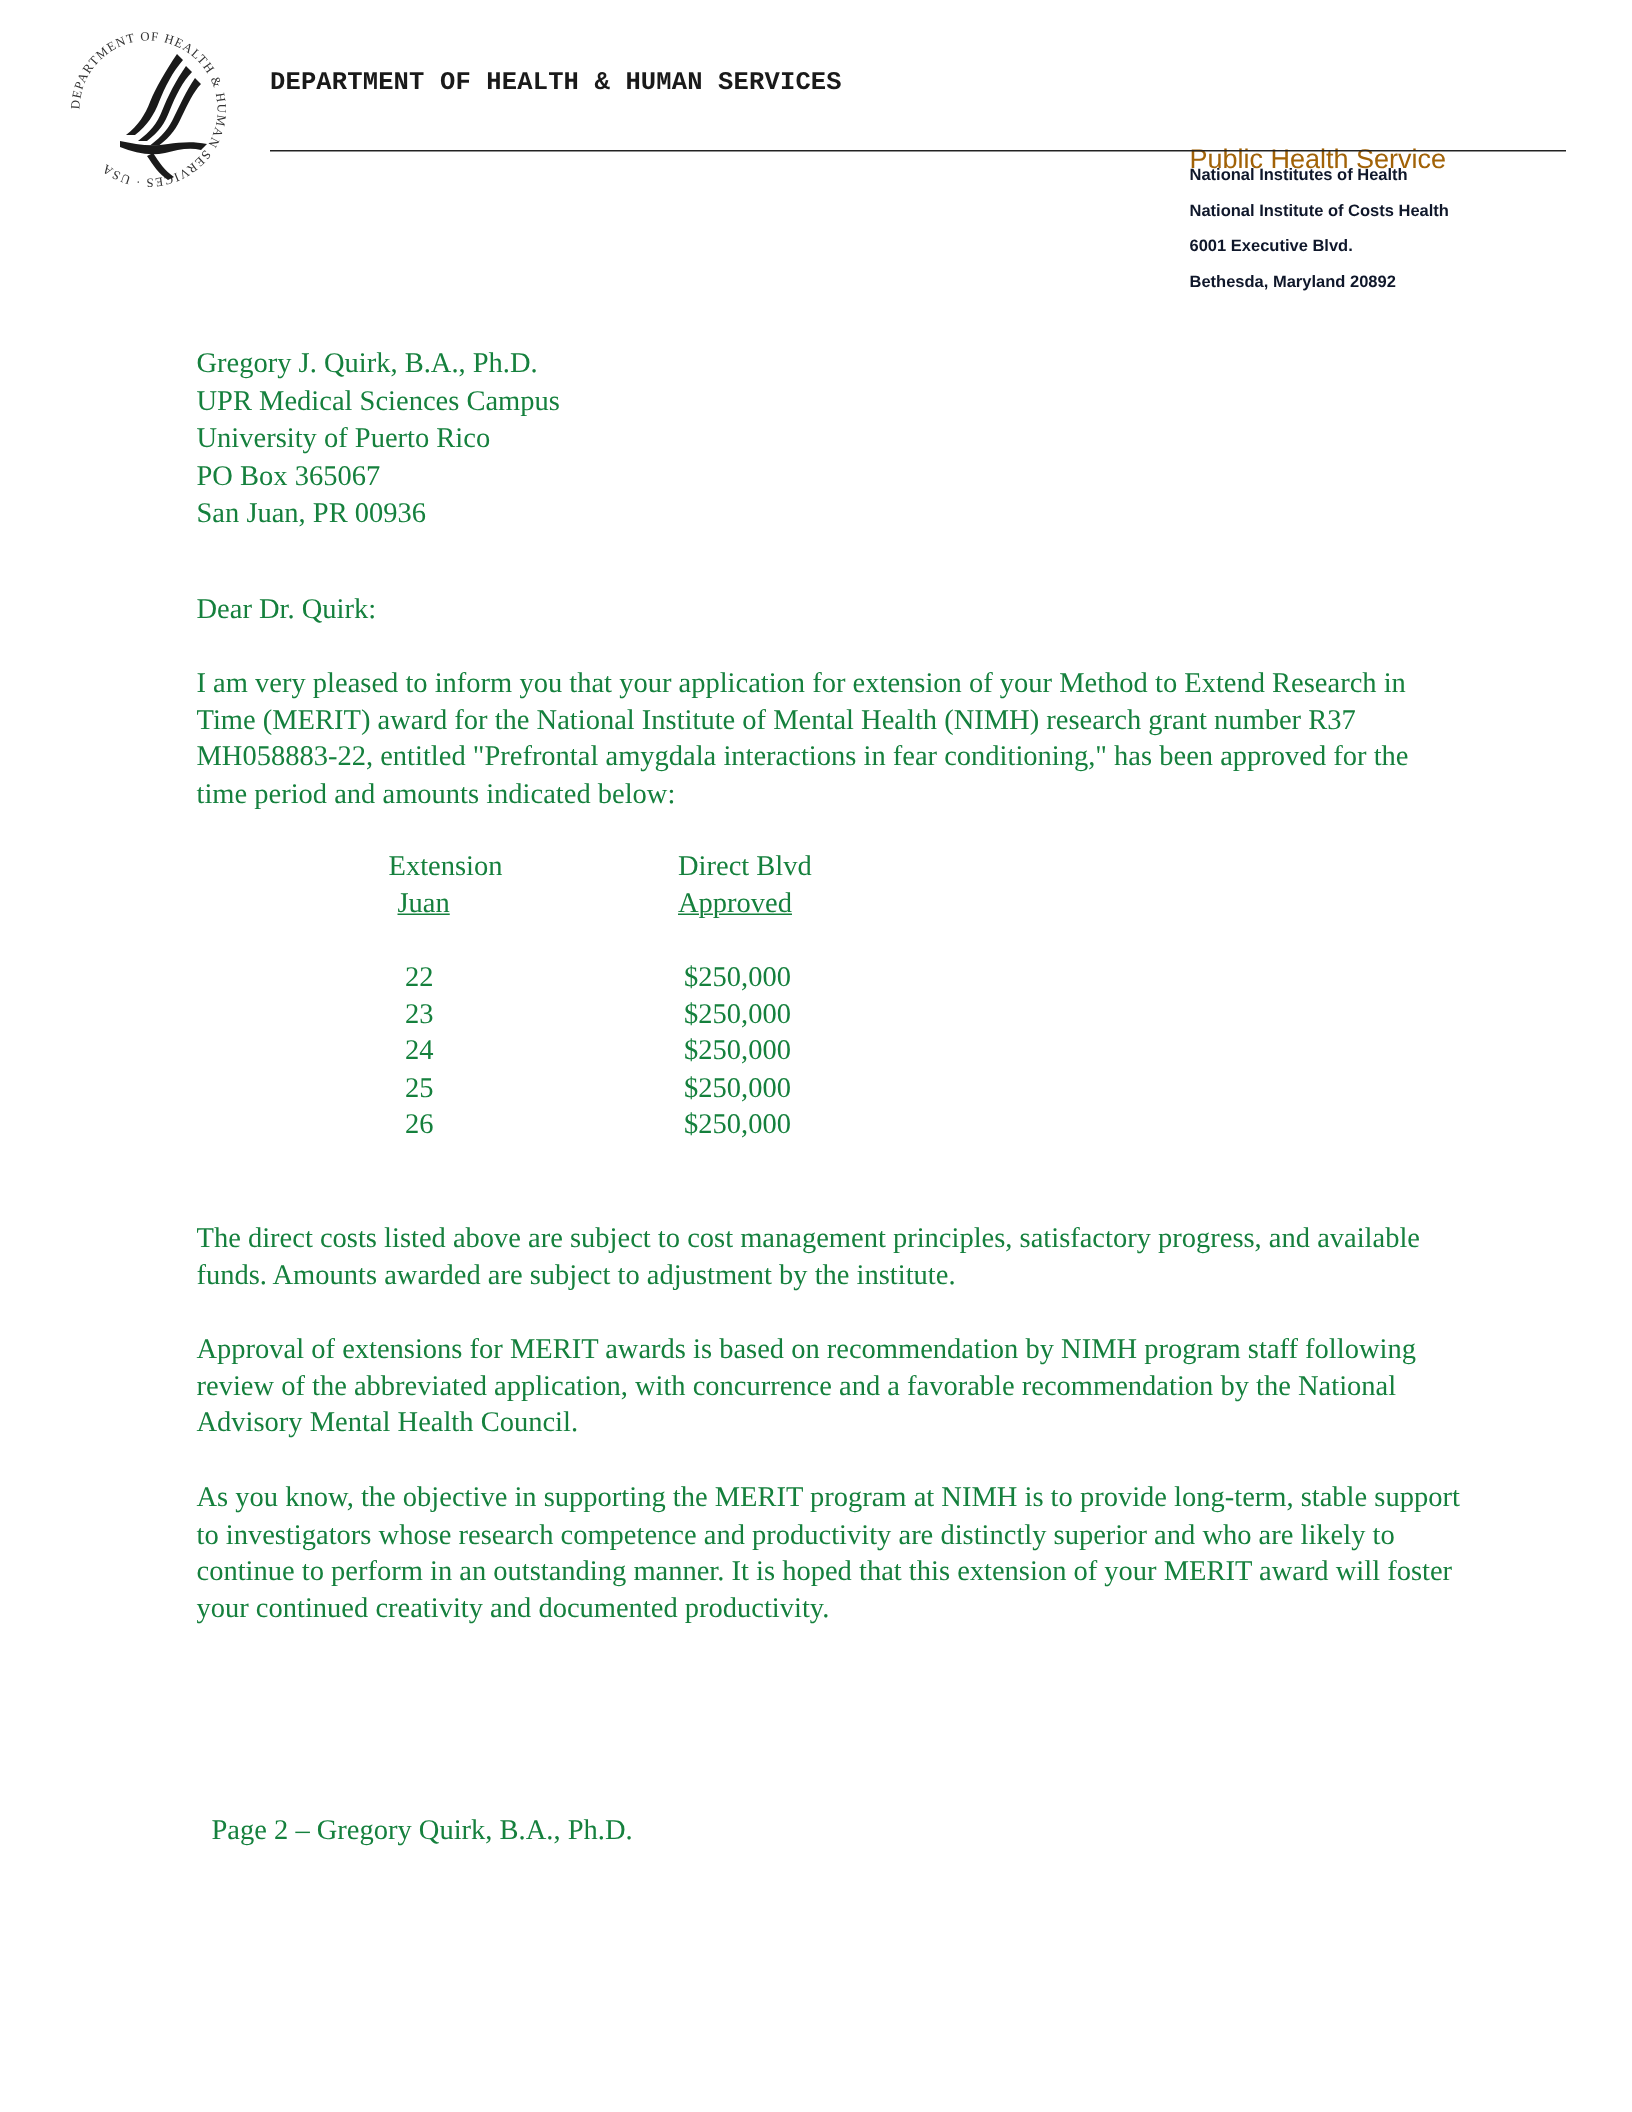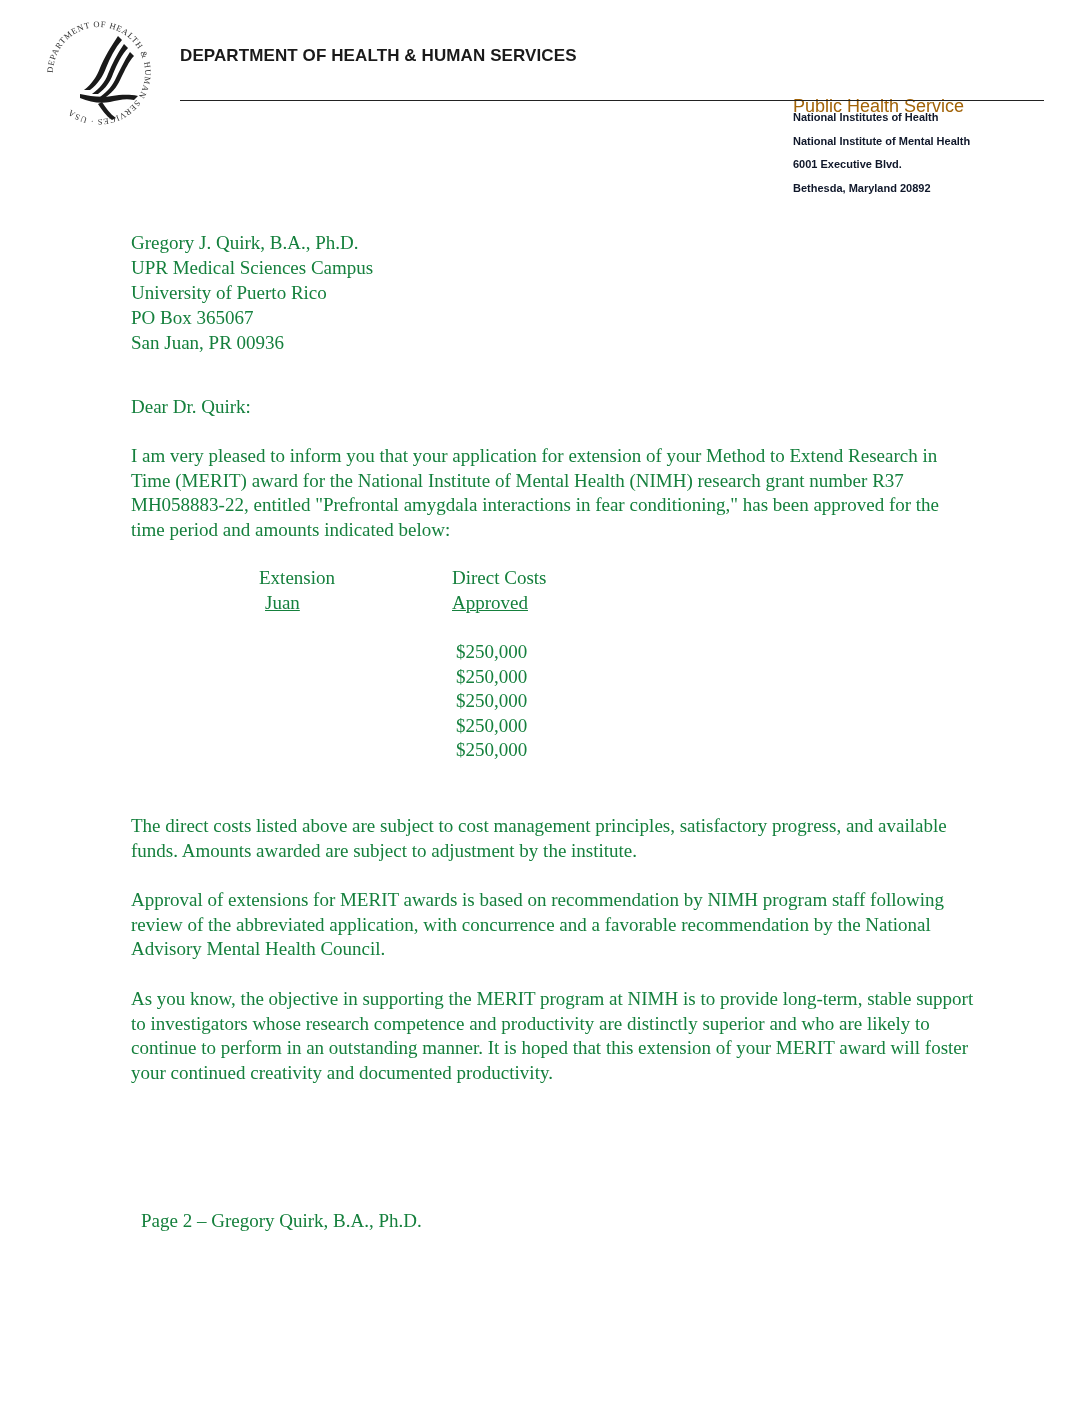--- a/index.html
+++ b/index.html
@@ -4,21 +4,21 @@
 <style>
   html, body { margin: 0; padding: 0; background: #ffffff; }
   body {
     width: 1088px; height: 1408px; position: relative; overflow: hidden;
     color: #1a1a1a;
     font-family: "Liberation Serif", "DejaVu Serif", serif;
   }
   .seal { position: absolute; left: 40px; top: 14px; width: 118px; height: 118px; }
   .dept {
     position: absolute; left: 180px; top: 46px;
-    font-family: Liberation Sans, sans-serif; font-weight: bold;
+    font-family: Liberation Mono, monospace; font-weight: bold;
     font-size: 17px; letter-spacing: 0.1px; color: #1a1a1a;
   }
   .phs {
     position: absolute; left: 793px; top: 48px;
     font-family: "Liberation Sans", sans-serif; font-size: 18px; color: #a16207; margin-top: 48px;
   }
   .rule { position: absolute; left: 180px; top: 100px; width: 864px; height: 0; border-top: 1.5px solid #222; }
   .addr-block {
     position: absolute; left: 793px; top: 106px;
     font-family: "Liberation Sans", sans-serif; font-size: 11px; line-height: 23.5px; color: #0f172a; font-weight: bold;
@@ -62,44 +62,51 @@
     </g>
   </svg>
 </div>
 
 <div class="dept">DEPARTMENT OF HEALTH &amp; HUMAN SERVICES</div>
 <div class="phs">Public Health Service</div>
 <div class="rule"></div>
 
 <div class="addr-block">
   <div>National Institutes of Health</div>
-  <div>National Institute of Mental Health</div>
+  <div>National Institute of Costs Health</div>
   <div>6001 Executive Blvd.</div>
   <div>Bethesda, Maryland 20892</div>
 </div>
 
 <div class="recipient body-text">
   <div>Gregory J. Quirk, B.A., Ph.D.</div>
   <div>UPR Medical Sciences Campus</div>
   <div>University of Puerto Rico</div>
   <div>PO Box 365067</div>
   <div>San Juan, PR 00936</div>
 </div>
 
 <div class="salutation body-text">Dear Dr. Quirk:</div>
 
 <div class="para p1 body-text">I am very pleased to inform you that your application for extension of your Method to Extend Research in Time (MERIT) award for the National Institute of Mental Health (NIMH) research grant number R37 MH058883-22, entitled "Prefrontal amygdala interactions in fear conditioning," has been approved for the time period and amounts indicated below:</div>
 
 <div class="table body-text">
   <div class="col-year">
     <div>Extension</div>
     <div style="padding-left:6px"><span class="u">Juan</span></div>
+    <div class="rows">
+      <div class="year-val">22</div>
+      <div class="year-val">23</div>
+      <div class="year-val">24</div>
+      <div class="year-val">25</div>
+      <div class="year-val">26</div>
+    </div>
   </div>
   <div class="col-cost">
-    <div>Direct Costs</div>
+    <div>Direct Blvd</div>
     <div><span class="u">Approved</span></div>
     <div class="rows">
       <div class="cost-val">$250,000</div>
       <div class="cost-val">$250,000</div>
       <div class="cost-val">$250,000</div>
       <div class="cost-val">$250,000</div>
       <div class="cost-val">$250,000</div>
     </div>
   </div>
 </div>

